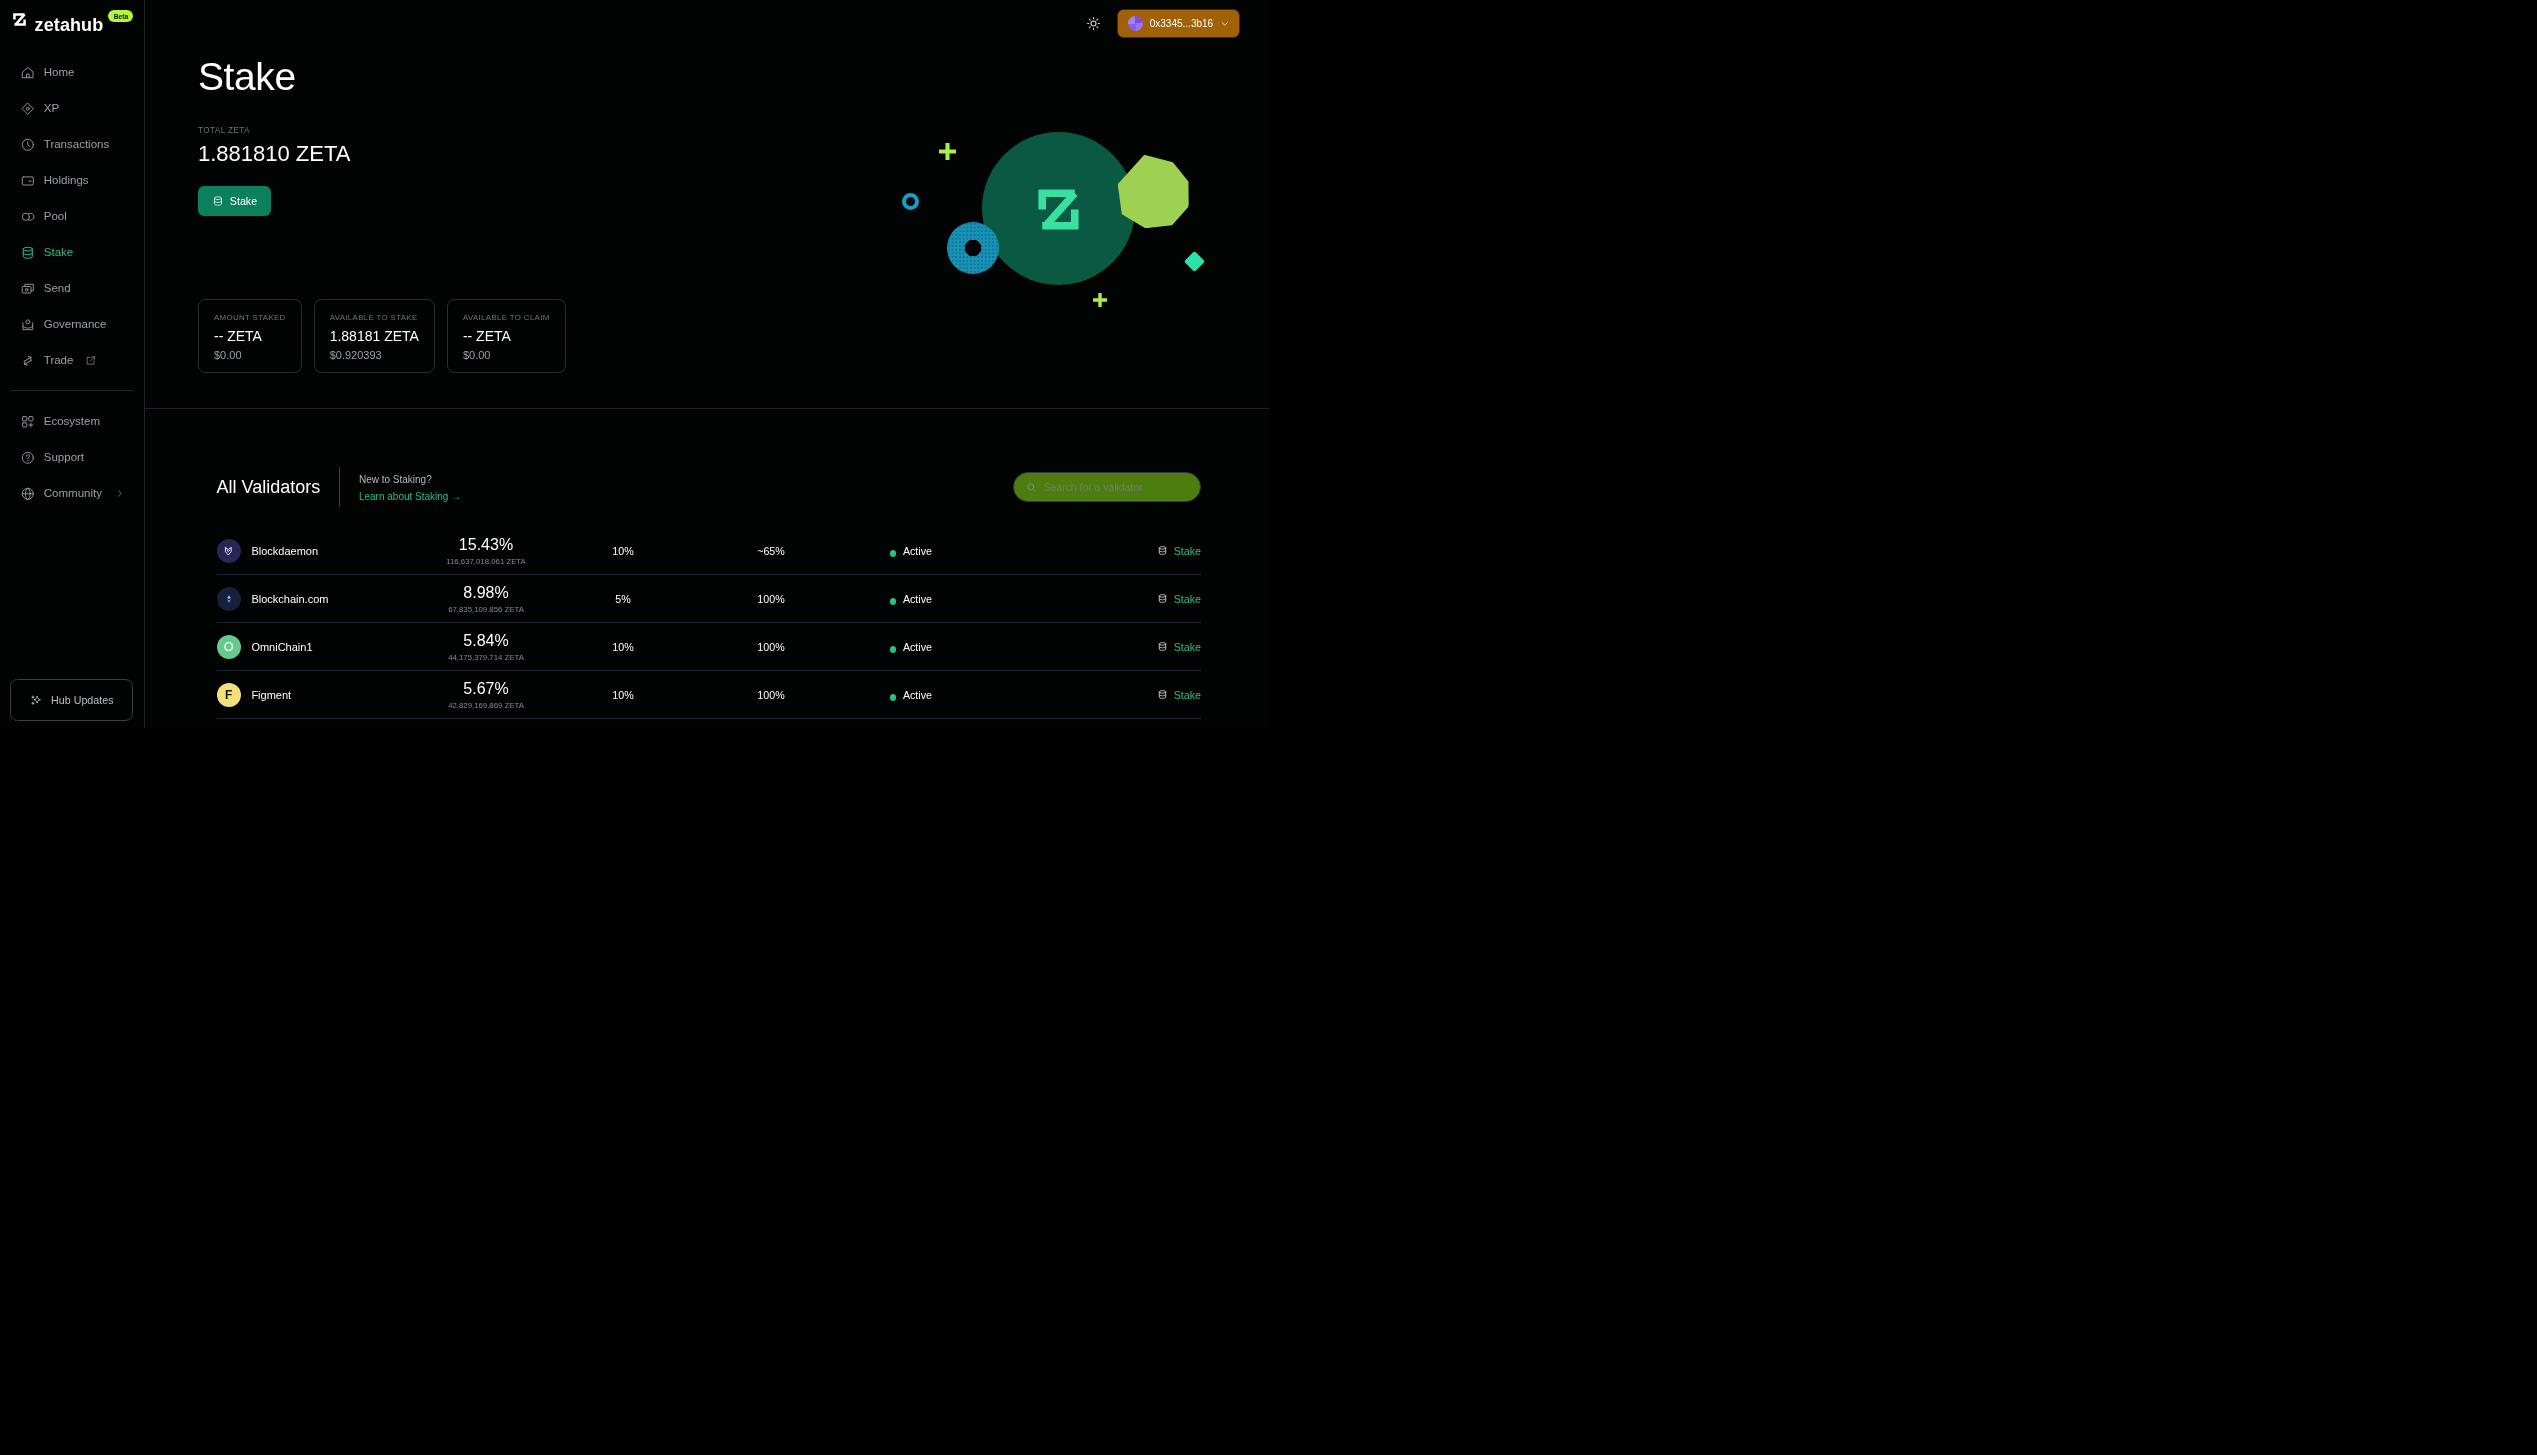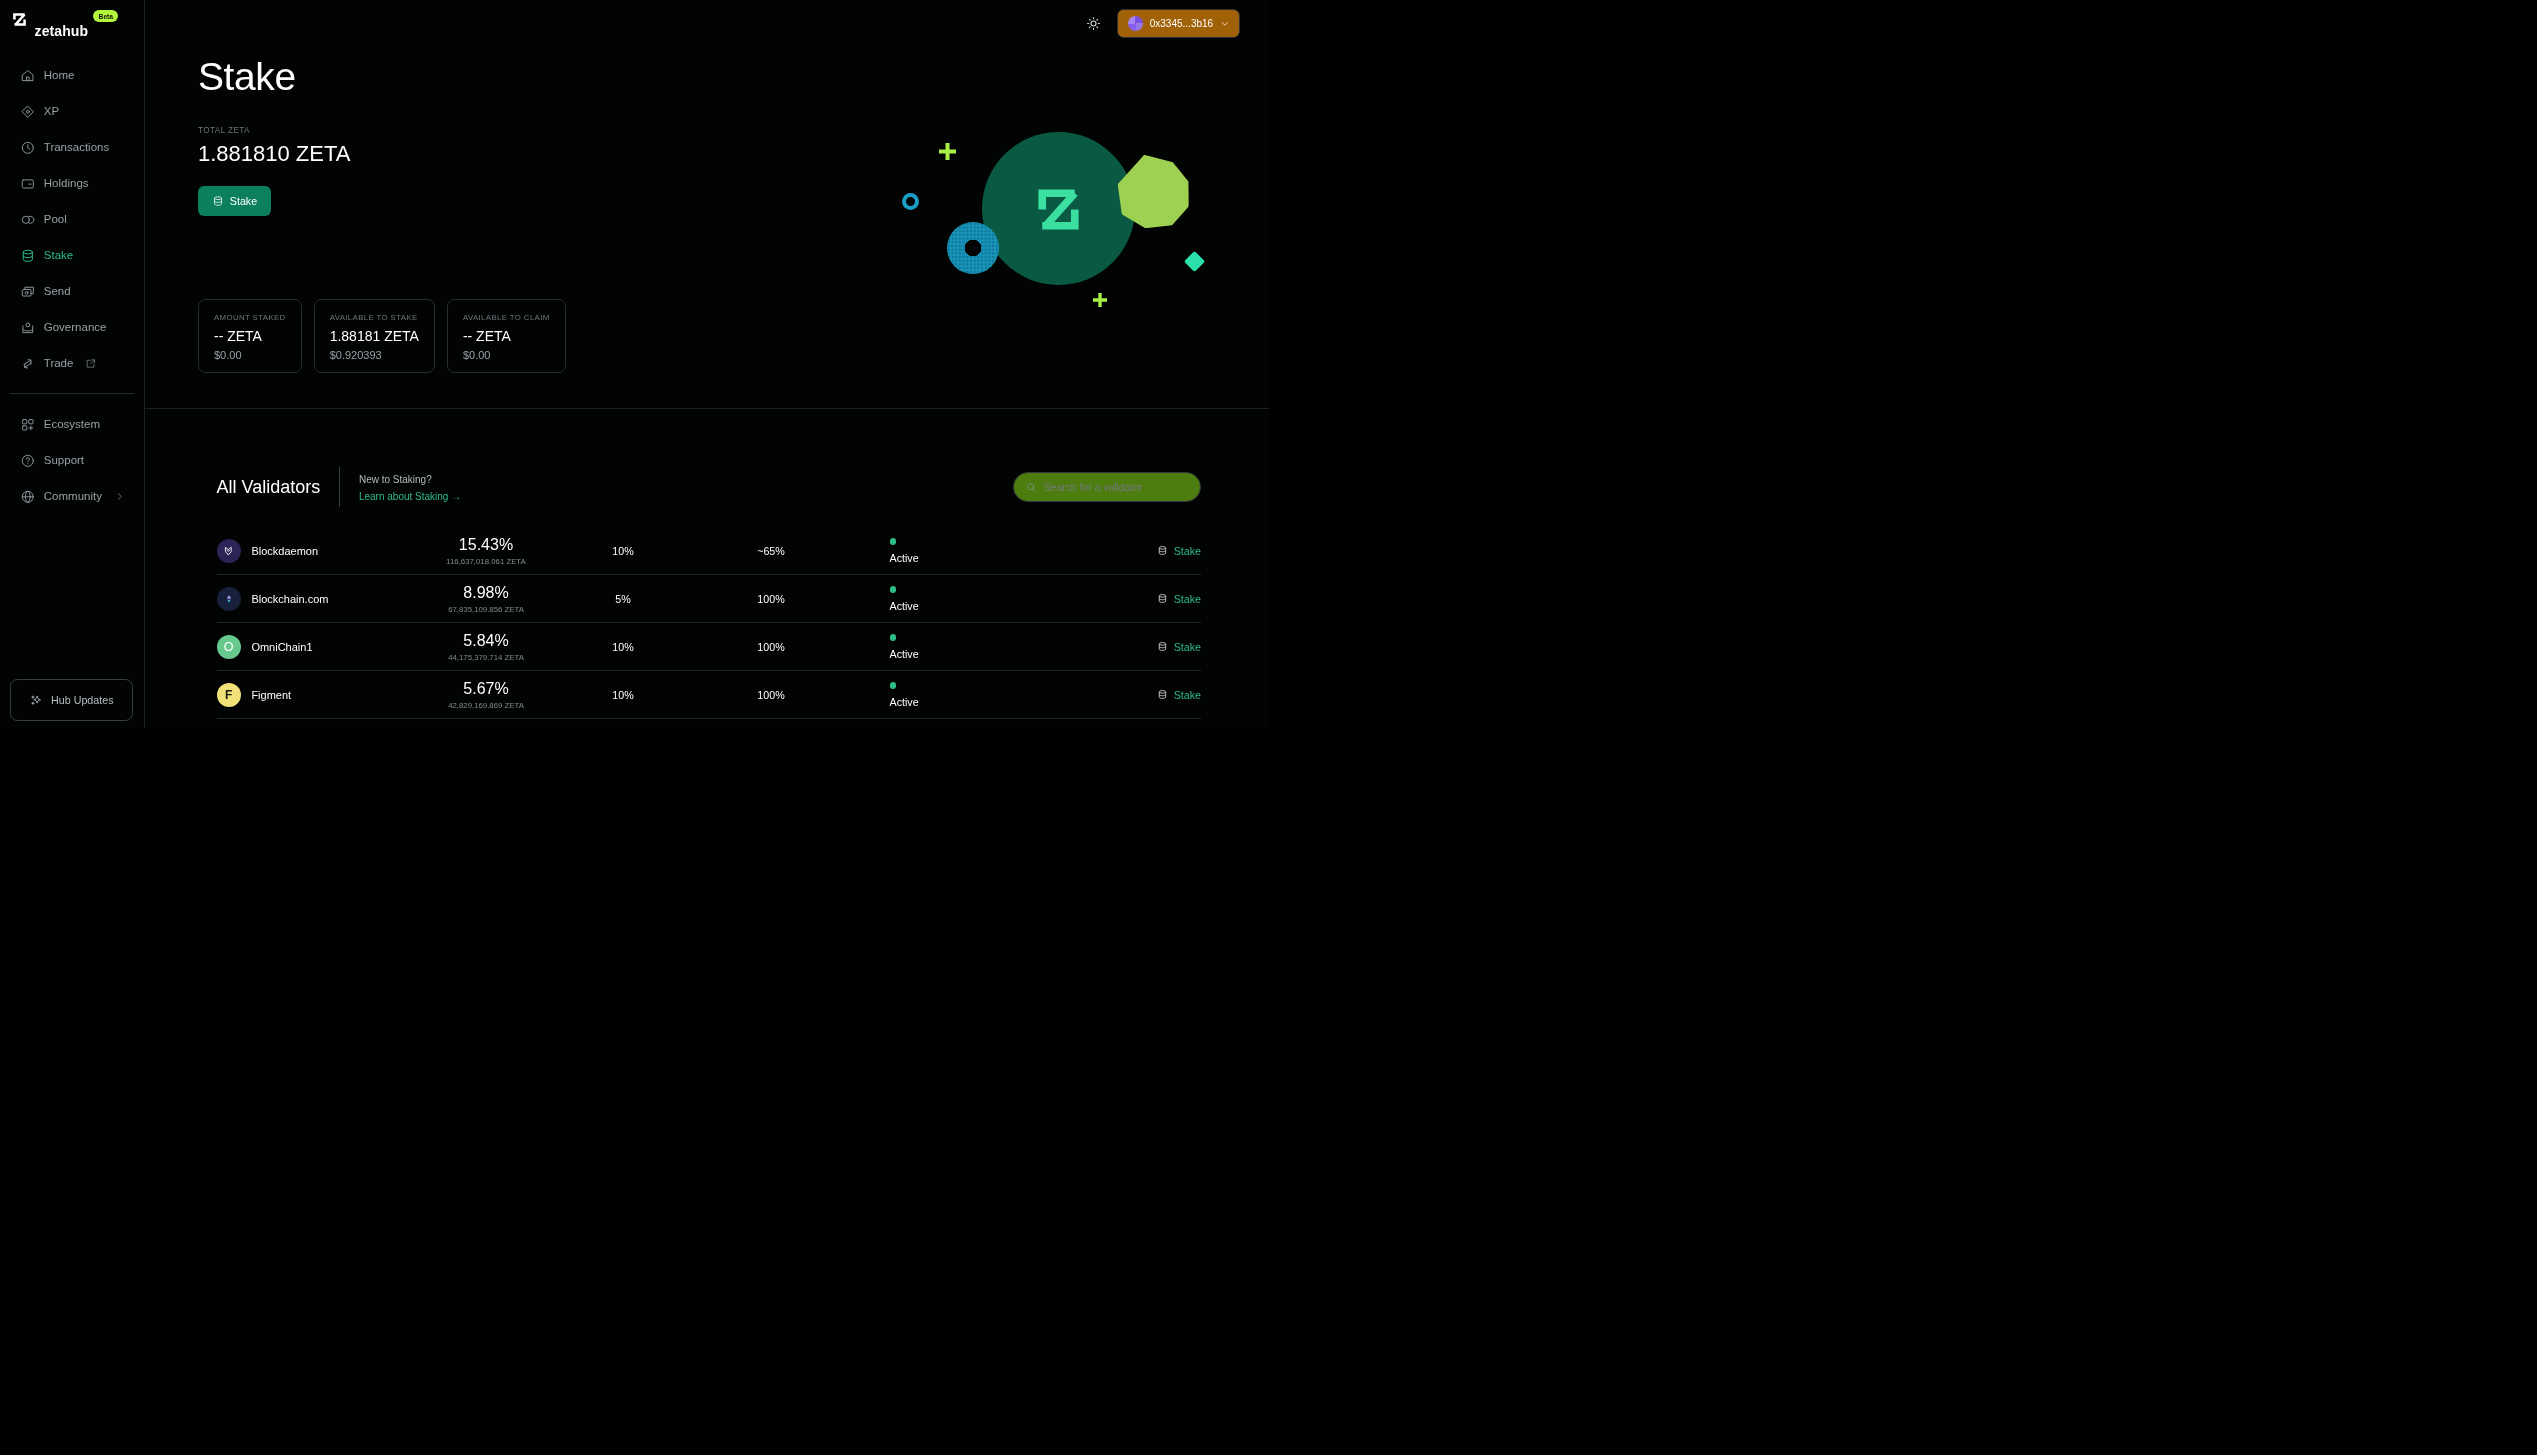--- a/index.html
+++ b/index.html
@@ -8,21 +8,21 @@
     width:1269px; height:728px; overflow:hidden; position:relative;
     background:#020303; color:#fff; display:flex;
     font-family:"Liberation Sans","DejaVu Sans",sans-serif;
   }
   svg { display:block; }
 
   
   .sidebar { flex:0 0 145px; width:145px; border-right:0.7px solid #1e2126; position:relative; padding-top:10.4px; }
   .logo-row { display:flex; align-items:flex-start; gap:5.2px; padding-left:10.4px; }
   .logo-z { width:19px; height:19px; }
-  .brand-name { font-size:14px; font-weight:700; letter-spacing:0.1px; margin-top:13px; }
+  .brand-name { font-size:18px; font-weight:700; letter-spacing:0.1px; margin-top:5px; }
   .beta { background:#b4f63c; color:#10130a; font-size:6.7px; font-weight:700; padding:2.2px 5.2px; border-radius:6.7px; margin-top:0; }
   .nav { margin-top:18px; }
   .nav-item { display:flex; align-items:center; gap:8.2px; height:36px; padding-left:20px;
     color:#9aa0a6; font-size:11.5px; cursor:pointer; }
   .nav-item svg { width:15.6px; height:15.6px; stroke:#8f959b; fill:none; stroke-width:1.5; stroke-linecap:round; stroke-linejoin:round; flex:0 0 15.6px; }
   .nav-item .trail { width:11px; height:11px; margin-left:1.5px; }
   .nav-item.active { color:#2ebd85; }
   .nav-item.active svg { stroke:#2ebd85; }
   .side-divider { border:0; border-top:0.7px solid #24272c; margin:12px 10.4px; }
   .hub-btn { position:absolute; left:9.6px; bottom:6.7px; width:123px; height:42px;
@@ -81,21 +81,21 @@
   .c-validator { display:flex; align-items:center; }
   .avatar { width:24.5px; height:24.5px; border-radius:50%; display:flex; align-items:center; justify-content:center; margin-right:10.4px; flex:0 0 24.5px; }
   .av-blockdaemon { background:#2a2457; }
   .av-blockchain { background:#17203a; }
   .av-omnichain { background:#67c98e; color:#fff; font-size:12.6px; font-weight:500; }
   .av-figment { background:#f2e178; color:#17170f; font-size:12px; font-weight:700; }
   .vname { font-size:11px; }
   .vp-pct { font-size:16px; font-weight:500; text-align:center; }
   .vp-zeta { font-size:7.8px; color:#868c93; text-align:center; margin-top:3px; }
   .c-center { text-align:center; font-size:10.7px; }
-  .c-status { padding-left:37px; display:flex; align-items:flex-start; gap:6.7px; font-size:10.7px;flex-direction:column; }
+  .c-status { padding-left:37px; display:flex; align-items:flex-end; gap:6.7px; font-size:10.7px; }
   .dot { width:6.7px; height:6.7px; border-radius:50%; background:#2ebd85; }
   .c-action { display:flex; justify-content:flex-end; align-items:center; gap:5.2px; color:#2ebd85; font-size:10.7px; cursor:pointer; }
   .c-action svg { width:11px; height:11px; stroke:#fff; fill:none; stroke-width:1.5; }
 
   
   .illus { position:absolute; top:0; left:0; width:100%; height:100%; pointer-events:none; }
   .big-circle { position:absolute; left:837px; top:132px; width:153px; height:153px; border-radius:50%; background:#0a5a43; }
   .big-z { position:absolute; left:883px; top:176px; width:61px; height:67px; }
   .octagon { position:absolute; left:972px; top:156px; width:73px; height:73px; background:#9ed052;
     clip-path:polygon(32% 0,72% 6%,96% 30%,100% 64%,80% 92%,44% 100%,10% 84%,0 44%); transform:rotate(6deg); }

